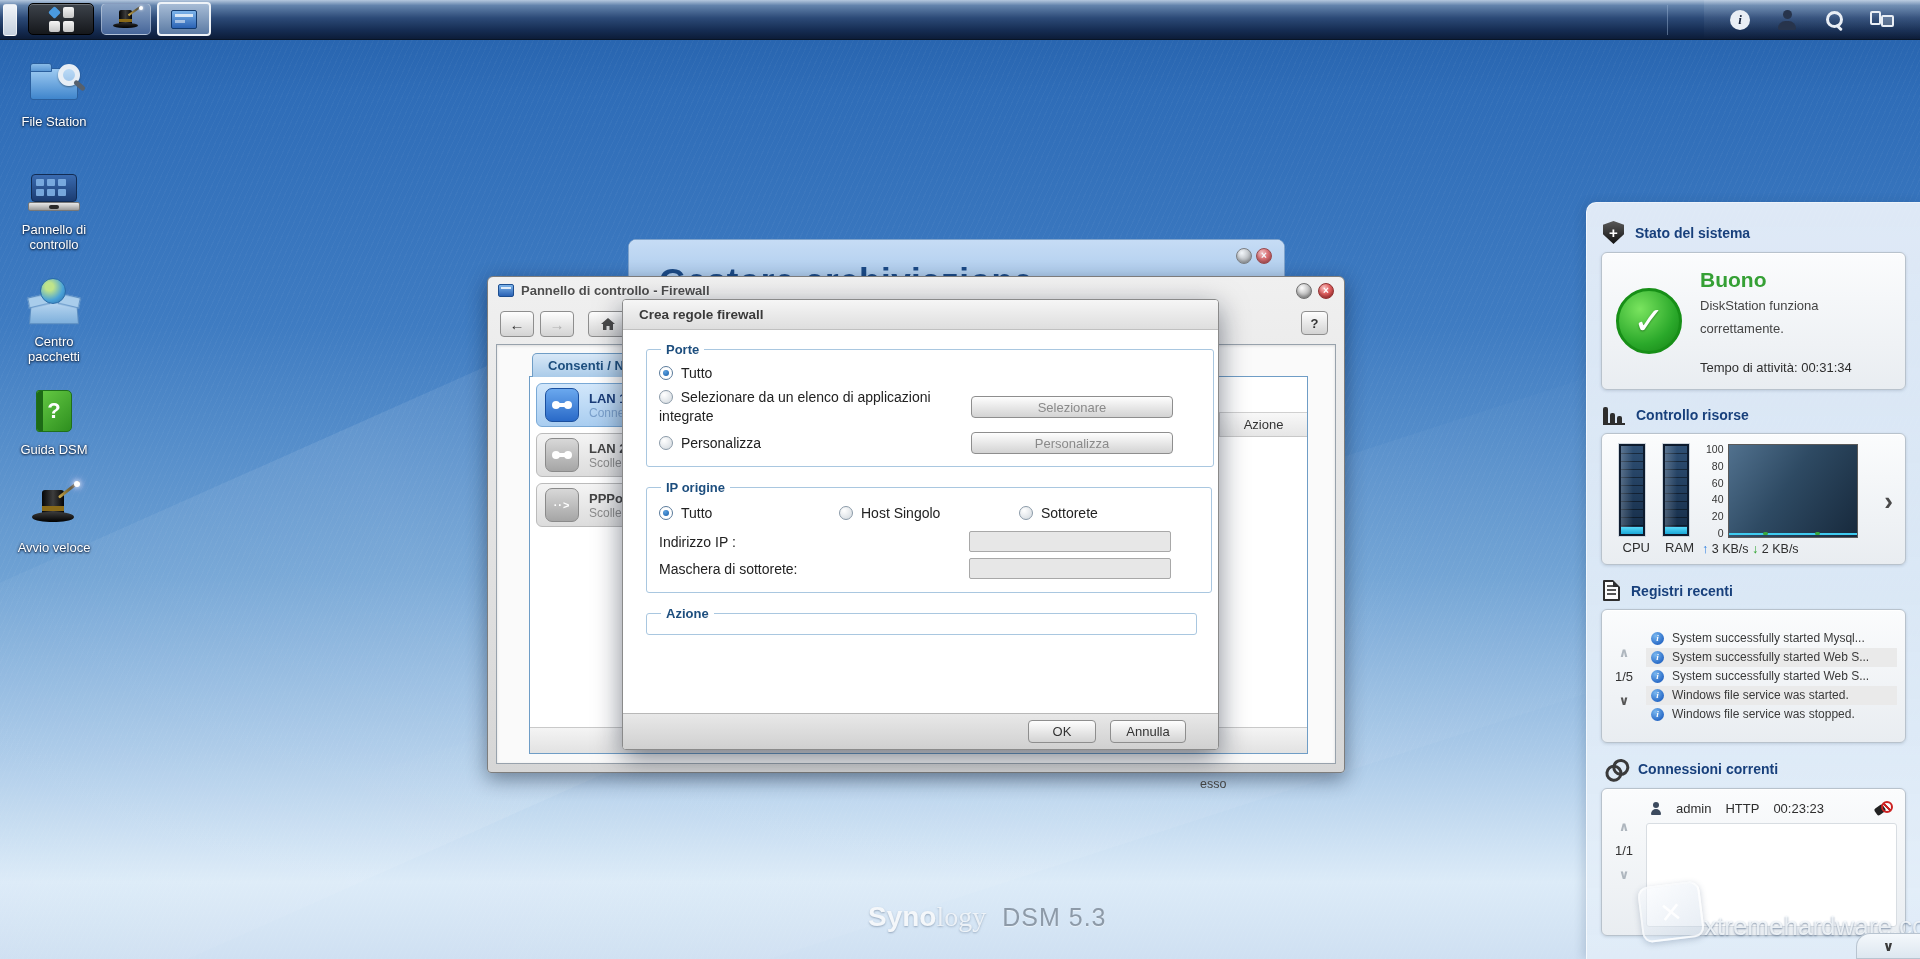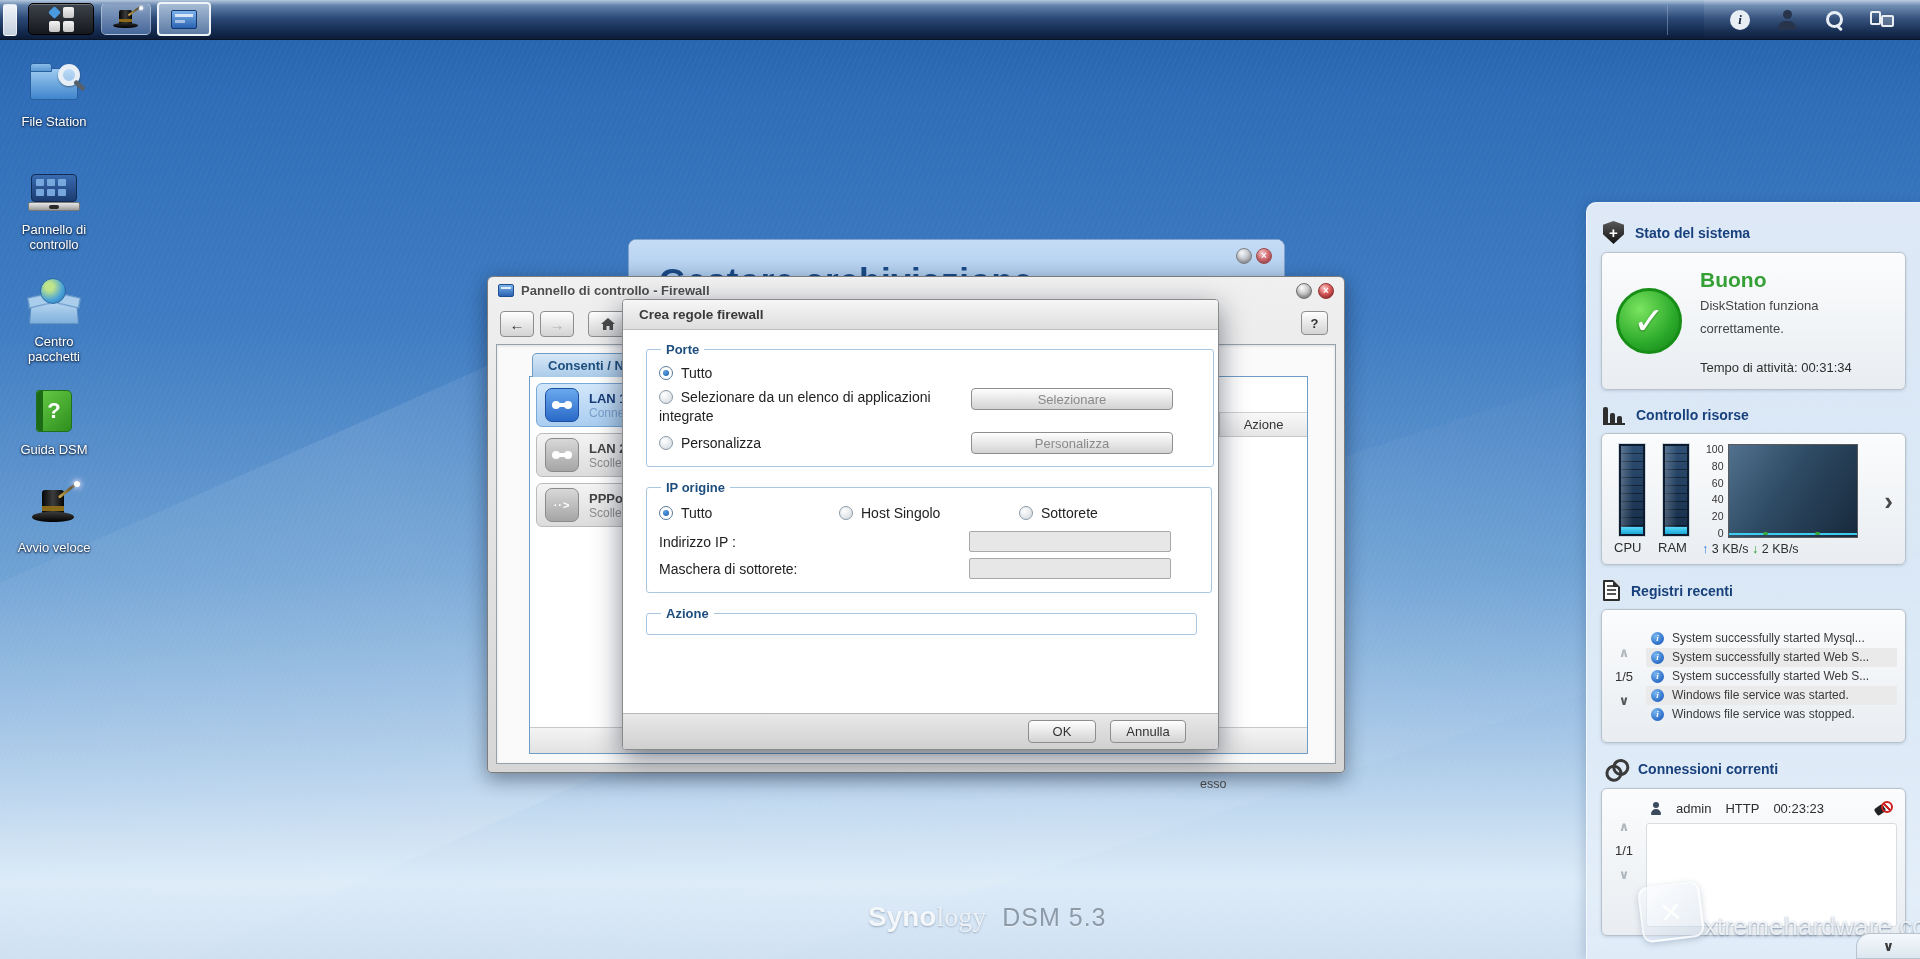--- a/index.html
+++ b/index.html
@@ -219,21 +219,21 @@
   .g-check { width:66px; height:66px; border-radius:50%; flex:none;
     background:radial-gradient(circle at 35% 30%,#7ae45f,#2aa82a 62%,#148014); border:3px solid #178f17;
     display:flex; align-items:center; justify-content:center; color:#fff; font-size:38px; font-weight:bold;
     text-shadow:0 1px 2px rgba(0,60,0,.5); }
   .st-col { display:flex; flex-direction:column; }
   .st-good { font-size:21px; font-weight:bold; color:#35a035; margin-bottom:2px; }
   .st-desc { font-size:13px; color:#444; line-height:23px; width:180px; }
   .st-uptime { font-size:13px; color:#2e2e2e; margin-top:20px; }
 
   .c-res { height:132px; display:flex; align-items:flex-start; padding:10px 6px 6px 12px; }
-  .meter-w { width:36px; margin-right:8px; text-align:left; }
+  .meter-w { width:36px; margin-right:8px; text-align:right; }
   .meter { position:relative; width:26px; height:92px; margin:0 auto; border:2px solid #0d1b2e; outline:1px solid #cfd6dd;
     background-image:linear-gradient(90deg,rgba(255,255,255,.22),rgba(255,255,255,0) 55%),
       repeating-linear-gradient(180deg,rgba(0,0,0,0) 0 7px,rgba(0,0,0,.45) 7px 8px),
       linear-gradient(180deg,#2e4f74,#152c47); }
   .meter::after { content:''; position:absolute; left:0; right:0; bottom:0; height:7px;
     background:linear-gradient(180deg,#58d8f8,#1aa8d8); }
   .meter-lbl { font-size:13px; color:#2e2e2e; margin-top:4px; }
   .plot-wrap { display:flex; margin-left:4px; }
   .yticks { height:94px; display:flex; flex-direction:column; justify-content:space-between; align-items:flex-end;
     font-size:10.5px; color:#333; padding-right:4px; line-height:10px; }
@@ -453,21 +453,21 @@
   <div class="dlg">
     <div class="dlg-title">Crea regole firewall</div>
     <div class="dlg-body">
       <fieldset>
         <legend>Porte</legend>
         <div class="d-row" style="margin-top:4px">
           <span class="rad sel"></span>
             <span class="gap"></span>
           <span class="opt-lbl">Tutto</span>
         </div>
-        <div class="d-row" style="align-items:flex-start; margin:4px 0 2px">
+        <div class="d-row" style="align-items:center; margin:4px 0 2px">
           <div class="opt-wrap">
             <span class="rad"></span>&nbsp;
             <span>Selezionare da un elenco di applicazioni integrate</span>
           </div>
           <div class="btn side-btn">Selezionare</div>
         </div>
         <div class="d-row" style="margin:6px 0 3px">
           <span class="rad"></span>
             <span class="gap"></span>
           <span class="opt-lbl">Personalizza</span>

